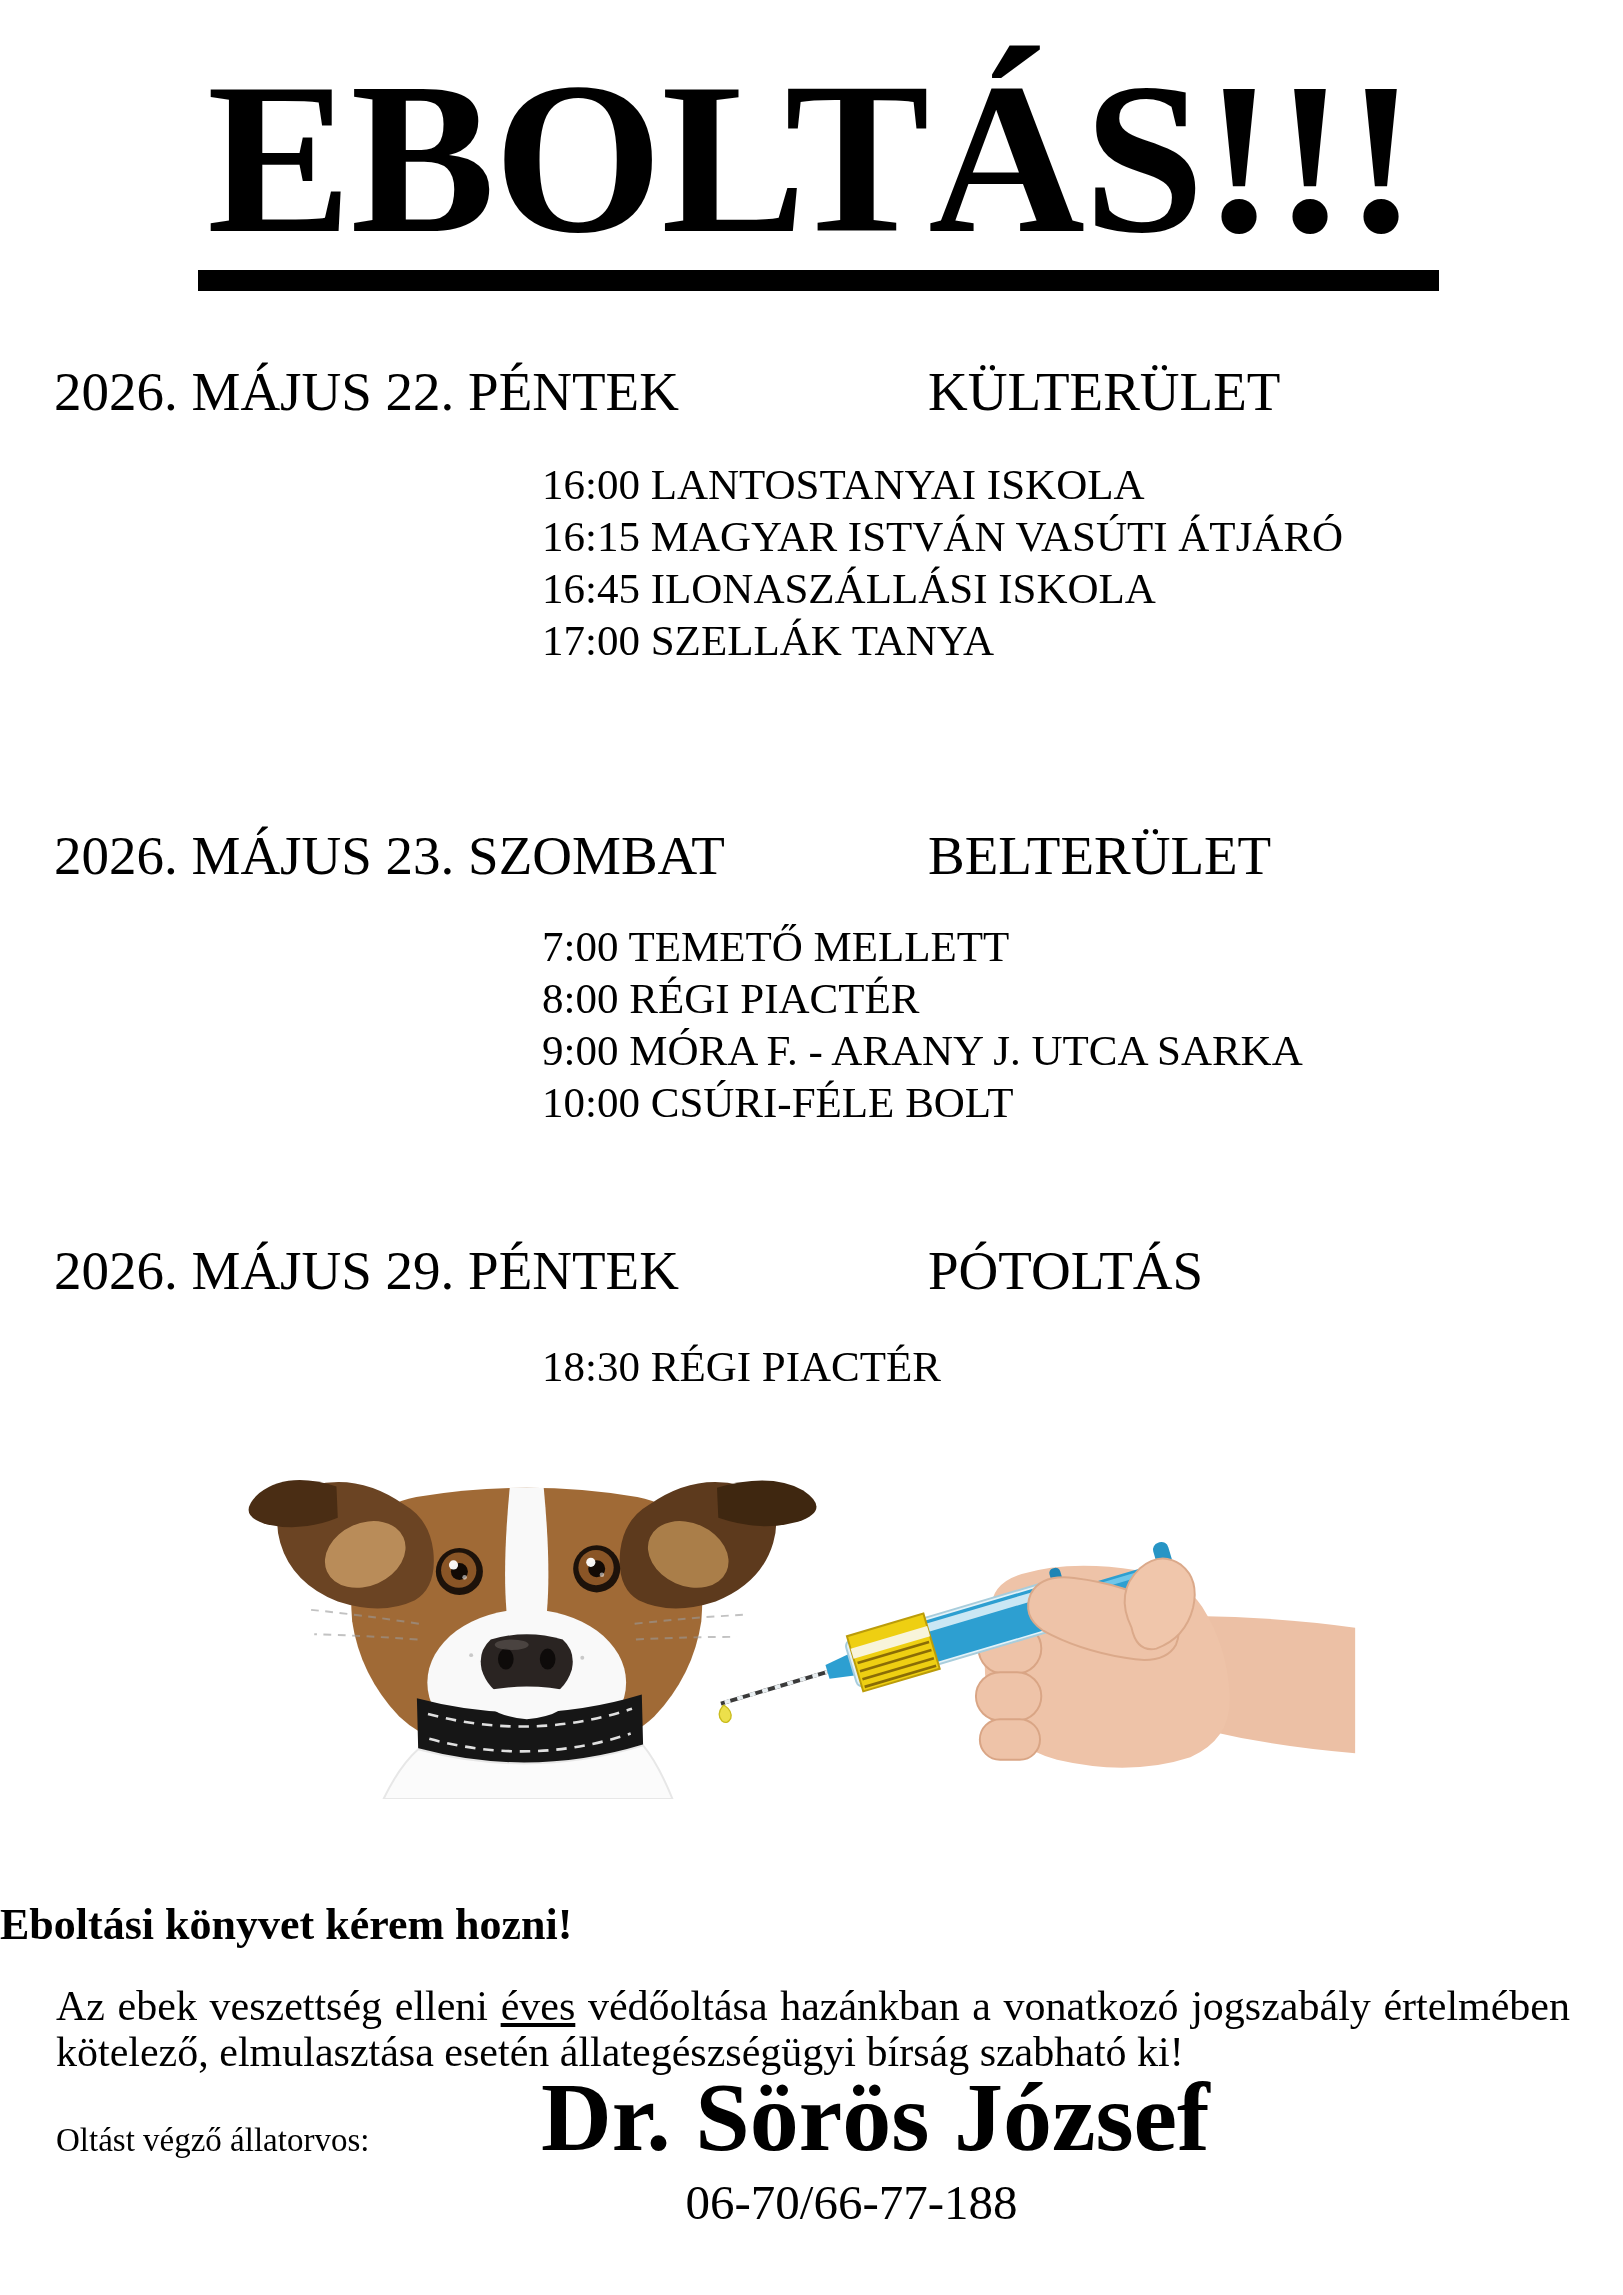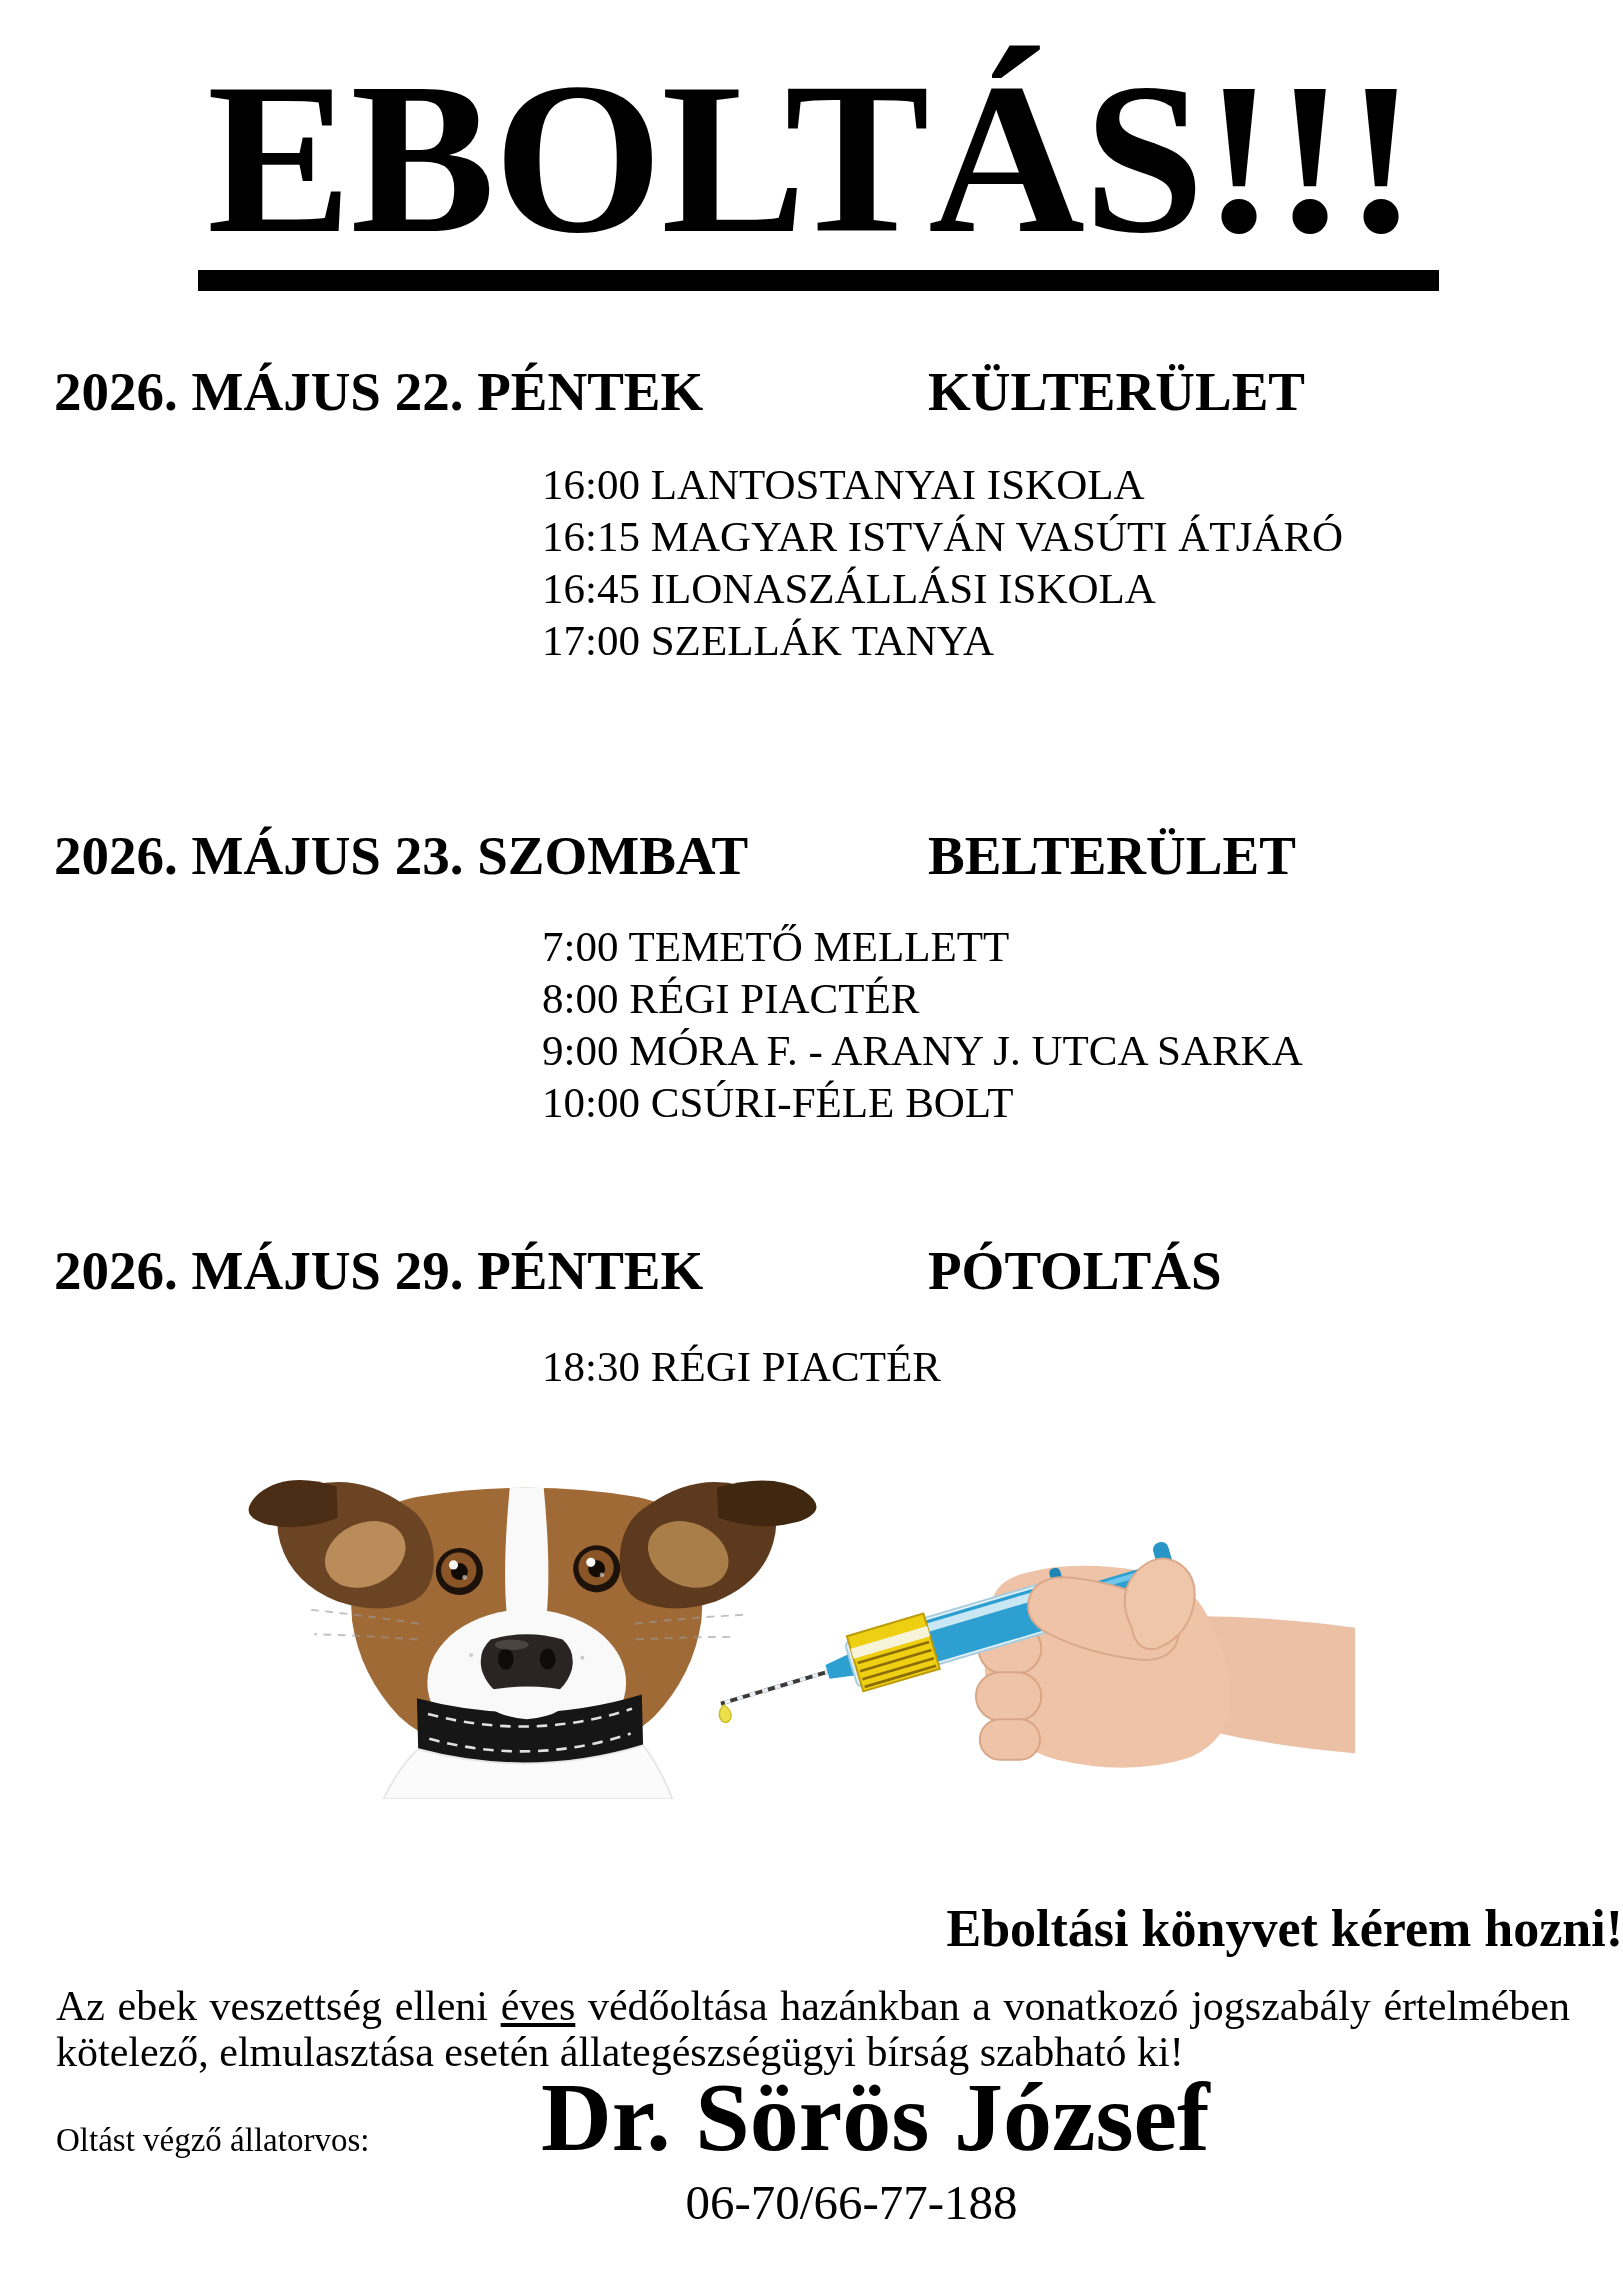--- a/index.html
+++ b/index.html
@@ -16,33 +16,33 @@
   .abs { position:absolute; }
   .poster-title {
     top:50px; left:0; width:100%;
     text-align:center; font-size:217px; font-weight:bold; line-height:1;
     letter-spacing:-1.3px; white-space:nowrap;
   }
   .title-rule {
     top:270px; left:198px; width:1241px; height:21px; background:#000000;
   }
   .sec-date, .sec-area {
-    font-size:55px; font-weight:bold; line-height:1; white-space:nowrap;
+    font-size:55px; font-weight:normal; line-height:1; white-space:nowrap;
   }
   .sched-list { list-style:none; }
   .sched-list li {
     font-size:43px; line-height:52px; white-space:nowrap;
   }
   .price-para {
     left:56px; width:1514px;
     font-size:37px; line-height:52px; text-align:justify;
   }
   .reminder-line {
-    left:0; width:100%; text-align:right;
-    font-size:52px; font-weight:bold; line-height:1;
+    left:0; width:100%; text-align:left;
+    font-size:44px; font-weight:bold; line-height:1;
   }
   .legal-para {
     left:56px; width:1514px;
     font-size:42px; line-height:46px; text-align:justify;
   }
   .legal-para .u { text-decoration:underline; }
   .vet-label { font-size:33px; line-height:1; white-space:nowrap; }
   .vet-name  { font-size:98px; font-weight:bold; line-height:1; white-space:nowrap; }
   .vet-phone { left:0; width:100%; text-align:center; font-size:49px; line-height:1;margin-left:40px; }
 </style>

